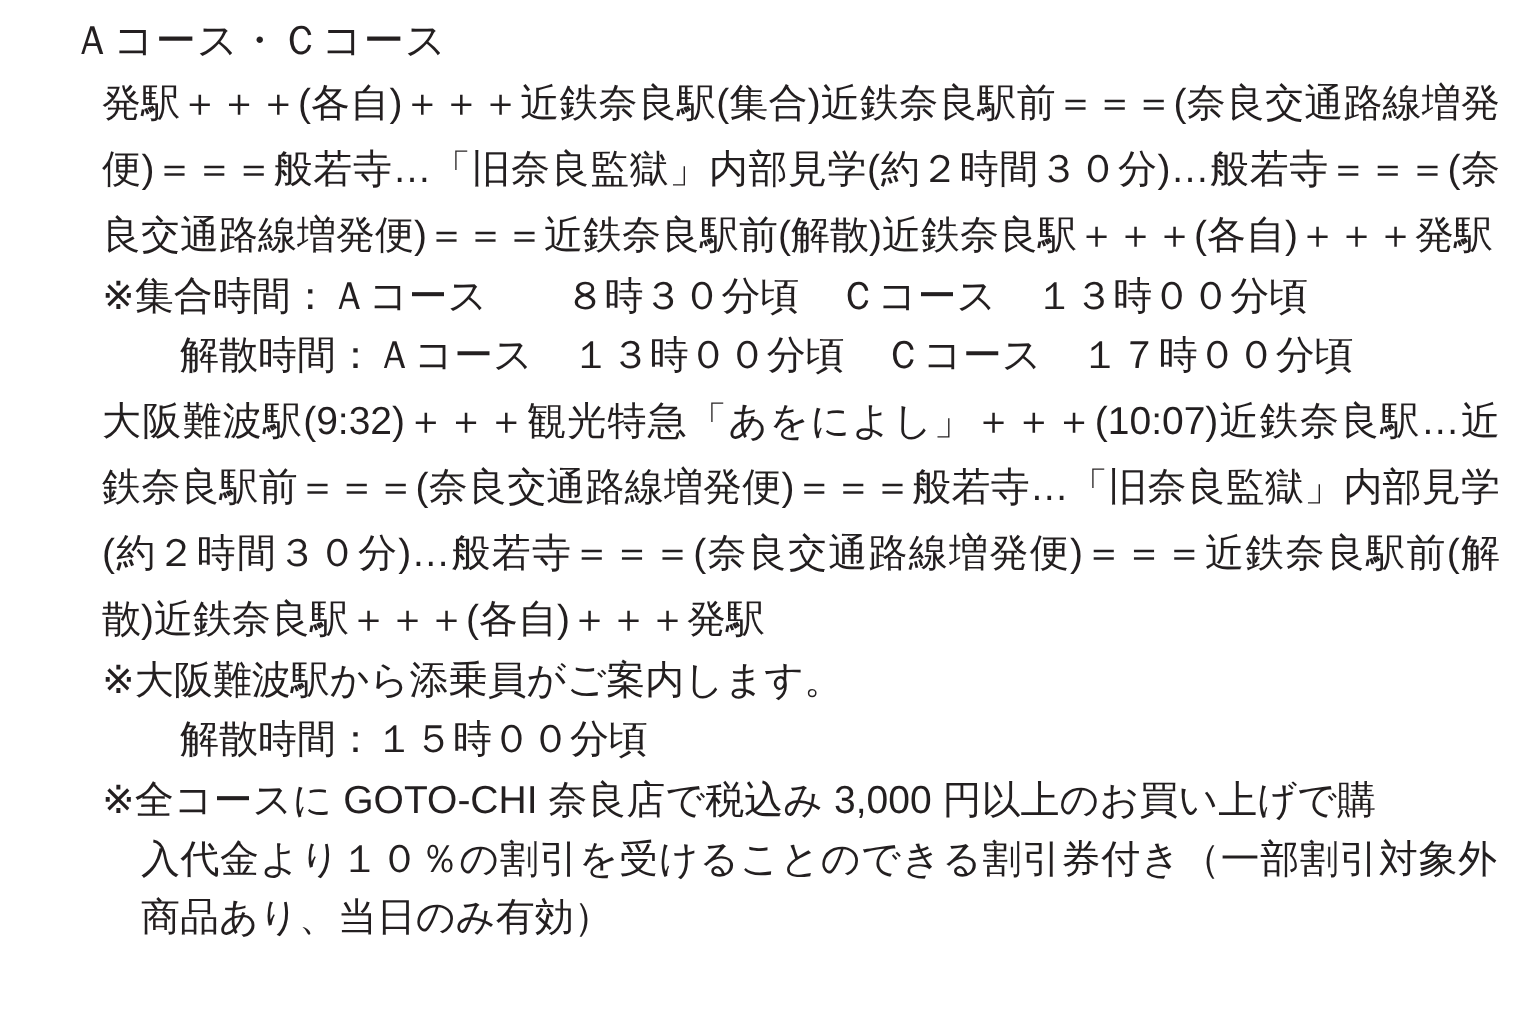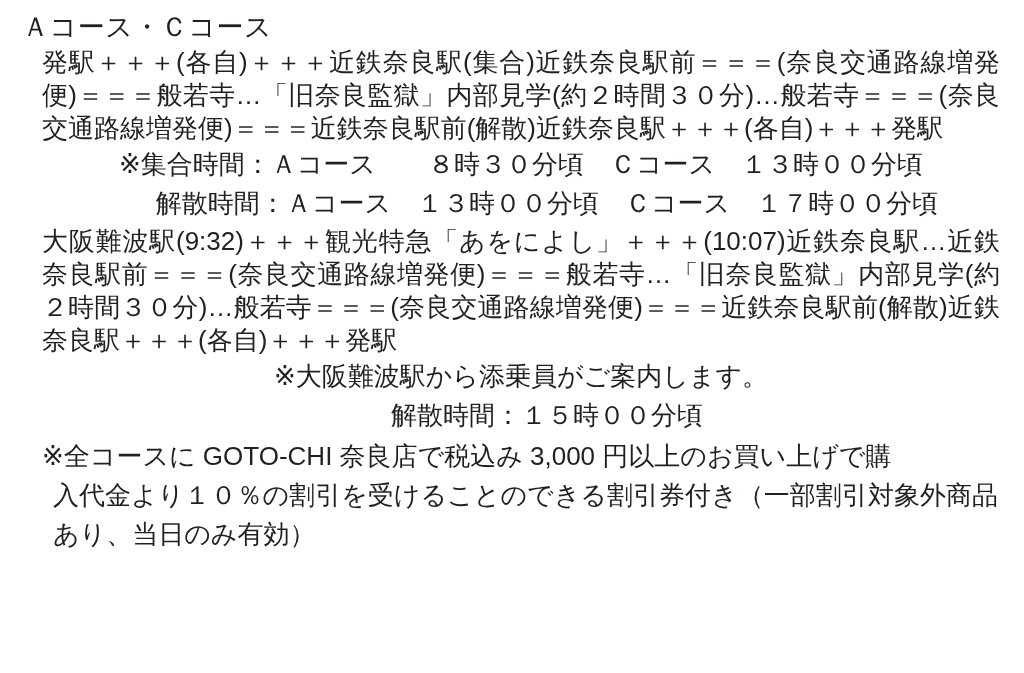--- a/index.html
+++ b/index.html
@@ -11,65 +11,64 @@
     height: 673px;
     background: #ffffff;
     font-family: "Liberation Sans", "DejaVu Sans", sans-serif;
     color: #231f20;
     overflow: hidden;
   }
   .page {
     position: relative;
     width: 1024px;
     height: 673px;
-    padding: 8px 16px 0 8px;
+    padding: 8px 16px 0 34px;
     box-sizing: border-box;
   }
   .section {
     margin: 0 0 2px 0;
   }
   .section-head {
     font-size: 27px;
     line-height: 38px;
     letter-spacing: 0.5px;
     margin-left: 14px;
     white-space: nowrap;
   }
   .body-block {
     font-size: 26px;
-    line-height: 33px;
+    line-height: 44px;
     letter-spacing: 0px;
     margin-left: 34px;
     margin-right: 8px;
     text-align: justify;
     text-justify: inter-character;
   }
   .note {
     font-size: 26px;
     line-height: 39px;
     margin-left: 34px;
     margin-right: 8px;
     white-space: nowrap;
-    text-align: center;
   }
   .note-indent {
     margin-left: 60px;
   }
   .hang {
     font-size: 26px;
     line-height: 39px;
     margin-left: 34px;
     margin-right: 10px;
     text-indent: 0;
     text-align: justify;
     text-justify: inter-character;
   }
   .hang .cont {
     display: block;
-    margin-left: 11px;
+    margin-left: 26px;
   }
 </style>
 </head>
 <body>
 
 <div class="page">
 
   <div class="section">
     <div class="section-head">Ａコース・Ｃコース</div>
     <div class="body-block">発駅＋＋＋(各自)＋＋＋近鉄奈良駅(集合)近鉄奈良駅前＝＝＝(奈良交通路線増発便)＝＝＝般若寺…「旧奈良監獄」内部見学(約２時間３０分)…般若寺＝＝＝(奈良交通路線増発便)＝＝＝近鉄奈良駅前(解散)近鉄奈良駅＋＋＋(各自)＋＋＋発駅</div>

